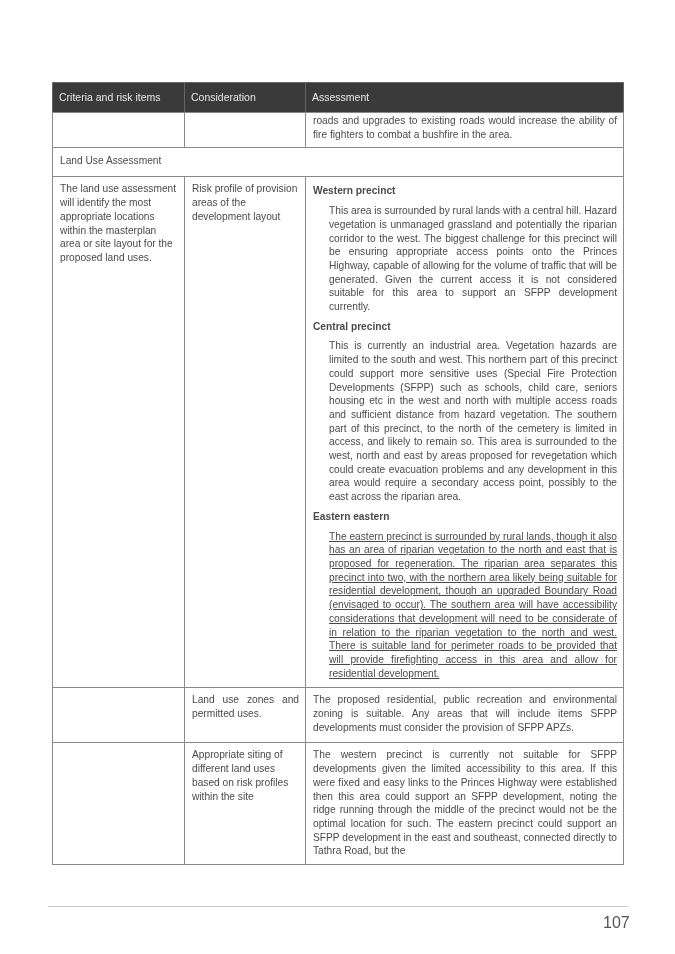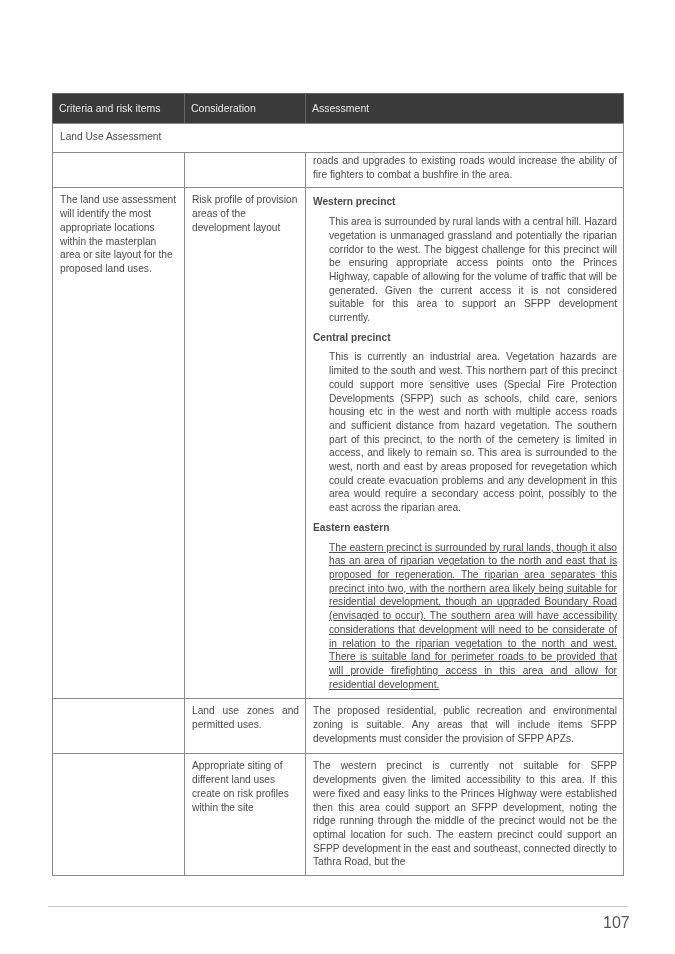--- a/index.html
+++ b/index.html
@@ -1,21 +1,21 @@
 <!DOCTYPE html>
 <html><head>
   <meta charset="utf-8">
   <style>
     html, body { margin: 0; padding: 0; }
     body {
       width: 675px; height: 954px; background: #ffffff; position: relative; overflow: hidden;
       font-family: "Liberation Sans", sans-serif; color: #4a4a4a;
     }
     .tbl {
-      position: absolute; left: 52px; top: 93px; width: 571px;
+      position: absolute; left: 52px; top: 82px; width: 571px;
       border-collapse: collapse; table-layout: fixed;
       font-size: 10.2px; line-height: 13.7px;
     }
     .tbl col.c1 { width: 132px; }
     .tbl col.c2 { width: 121px; }
     .tbl col.c3 { width: 318px; }
     .tbl th {
       background: #3a3a3a; color: #e8e8e8; font-weight: normal; text-align: left;
       height: 29px; padding: 0 6px; border: 1px solid #666; border-bottom: 1px solid #888;
       font-size: 10.5px;
@@ -45,47 +45,47 @@
       <col class="c3">
     </colgroup>
   <thead>
     <tr>
       <th>Criteria and risk items</th>
       <th>Consideration</th>
       <th>Assessment</th>
     </tr>
   </thead>
   <tbody>
-    <tr>
-      <td class="section" colspan="3">Land Use Assessment</td>
-    </tr>
     <tr style="height:34px;">
       <td></td>
       <td></td>
       <td class="assess" style="padding-top:1px;">roads and upgrades to existing roads would increase the ability of fire fighters to combat a bushfire in the area.</td>
+    </tr>
+    <tr>
+      <td class="section" colspan="3">Land Use Assessment</td>
     </tr>
     <tr style="height:511px;">
       <td>The land use assessment will identify the most appropriate locations within the masterplan area or site layout for the proposed land uses.</td>
       <td>Risk profile of provision areas of the development layout</td>
       <td class="assess">
         <div class="sub">Western precinct</div>
         <div class="para">This area is surrounded by rural lands with a central hill. Hazard vegetation is unmanaged grassland and potentially the riparian corridor to the west. The biggest challenge for this precinct will be ensuring appropriate access points onto the Princes Highway, capable of allowing for the volume of traffic that will be generated. Given the current access it is not considered suitable for this area to support an SFPP development currently.</div>
         <div class="sub">Central precinct</div>
         <div class="para">This is currently an industrial area. Vegetation hazards are limited to the south and west. This northern part of this precinct could support more sensitive uses (Special Fire Protection Developments (SFPP) such as schools, child care, seniors housing etc in the west and north with multiple access roads and sufficient distance from hazard vegetation. The southern part of this precinct, to the north of the cemetery is limited in access, and likely to remain so. This area is surrounded to the west, north and east by areas proposed for revegetation which could create evacuation problems and any development in this area would require a secondary access point, possibly to the east across the riparian area.</div>
         <div class="sub">Eastern eastern</div>
         <div class="para">The eastern precinct is surrounded by rural lands, though it also has an area of riparian vegetation to the north and east that is proposed for regeneration. The riparian area separates this precinct into two, with the northern area likely being suitable for residential development, though an upgraded Boundary Road (envisaged to occur). The southern area will have accessibility considerations that development will need to be considerate of in relation to the riparian vegetation to the north and west. There is suitable land for perimeter roads to be provided that will provide firefighting access in this area and allow for residential development.</div>
       </td>
     </tr>
     <tr style="height:55px;margin-left:42px;">
       <td></td>
       <td class="assess">Land use zones and permitted uses.</td>
       <td class="assess">The proposed residential, public recreation and environmental zoning is suitable.  Any areas that will include items SFPP developments must consider the provision of SFPP APZs.</td>
     </tr>
     <tr style="height:116px;">
       <td></td>
-      <td>Appropriate siting of different land uses create on risk profiles within the site</td>
+      <td>Appropriate siting of different land uses based on risk profiles within the site</td>
       <td class="assess">The western precinct is currently not suitable for SFPP developments given the limited accessibility to this area. If this were fixed and easy links to the Princes Highway were established then this area could support an SFPP development, noting the ridge running through the middle of the precinct would not be the optimal location for such. The eastern precinct could support an SFPP development in the east and southeast, connected directly to Tathra Road, but the</td>
     </tr>
   </tbody>
 </table>
 
 <div class="footer-line"></div>
 <div class="page-num">107</div>
 
 </body></html>

